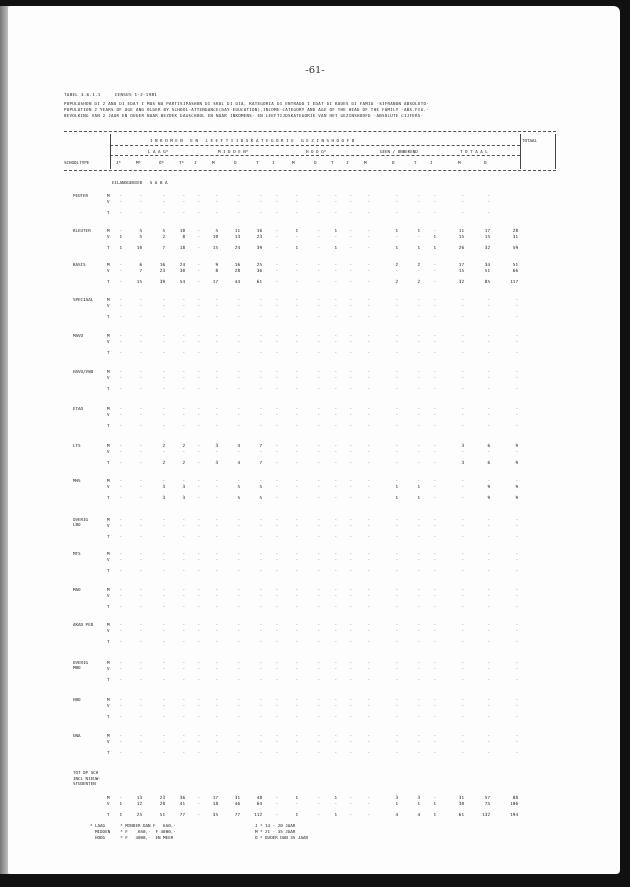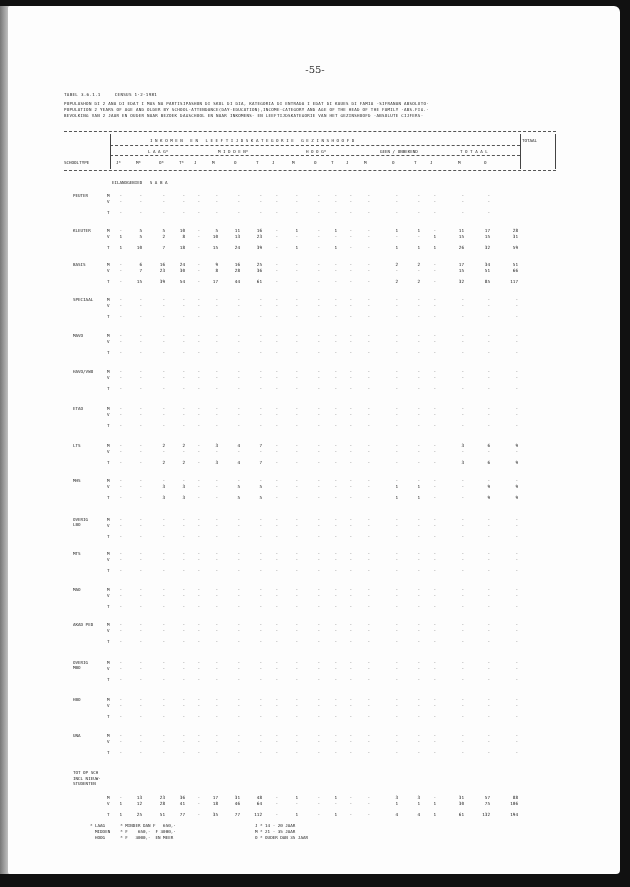--- a/index.html
+++ b/index.html
@@ -21,21 +21,21 @@
   .sex { position:absolute; left:107px; font-size:4.2px; color:#222; }
   .cell { position:absolute; font-size:4.3px; color:#222; text-align:right; width:14px; }
   .legend { position:absolute; font-size:4.2px; color:#222; white-space:pre; }
 </style>
 </head>
 <body>
 
 <div class="page-shadow"></div>
 <div class="page"></div>
 
-<div class="pageno">-55-</div>
+<div class="pageno">-61-</div>
 
 <div class="t title"><span>TABEL 3.6.1.1</span>     <span>CENSUS 1-2-1981</span></div>
 
 <div class="t desc" style="top:101px">POPULASHON DI 2 ANA DI EDAT I MAS NA PARTISIPASHON DI SKOL DI DIA, KATEGORIA DI ENTRADA I EDAT DI KAUES DI FAMIA -SIFRANAN ABSOLUTO-</div>
 <div class="t desc" style="top:107px">POPULATION 2 YEARS OF AGE AND OLDER BY SCHOOL-ATTENDANCE(DAY-EDUCATION),INCOME-CATEGORY AND AGE OF THE HEAD OF THE FAMILY -ABS.FIG.-</div>
 <div class="t desc" style="top:113px">BEVOLKING VAN 2 JAAR EN OUDER NAAR BEZOEK DAGSCHOOL EN NAAR INKOMENS- EN LEEFTIJDSKATEGORIE VAN HET GEZINSHOOFD -ABSOLUTE CIJFERS-</div>
 
 <div class="rule" style="left:64px;top:131px;width:492px"></div>
 <div class="rule" style="left:110px;top:145px;width:410px"></div>
 <div class="rule" style="left:110px;top:155px;width:410px"></div>

